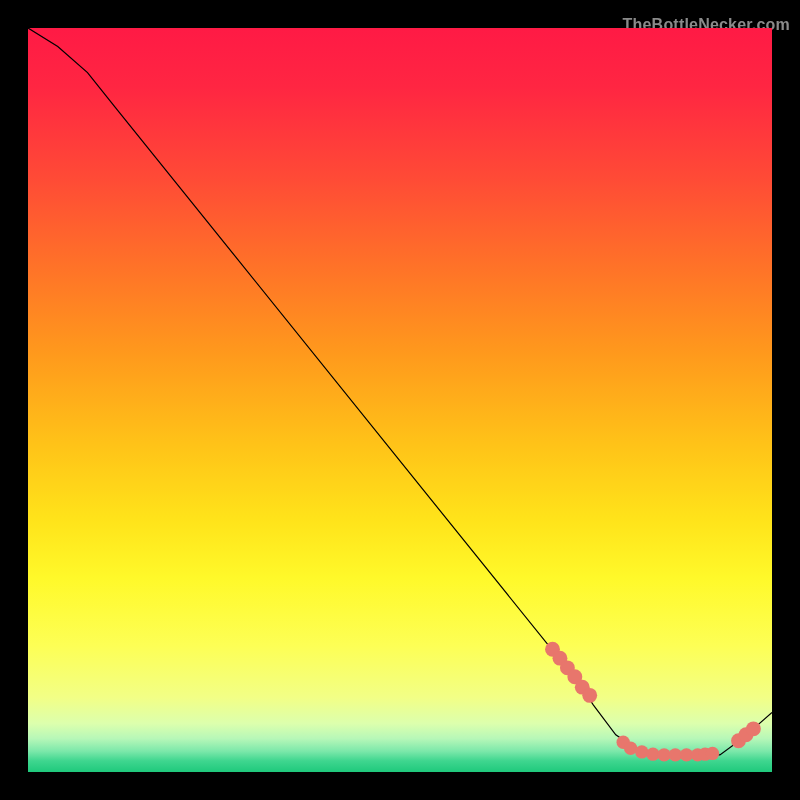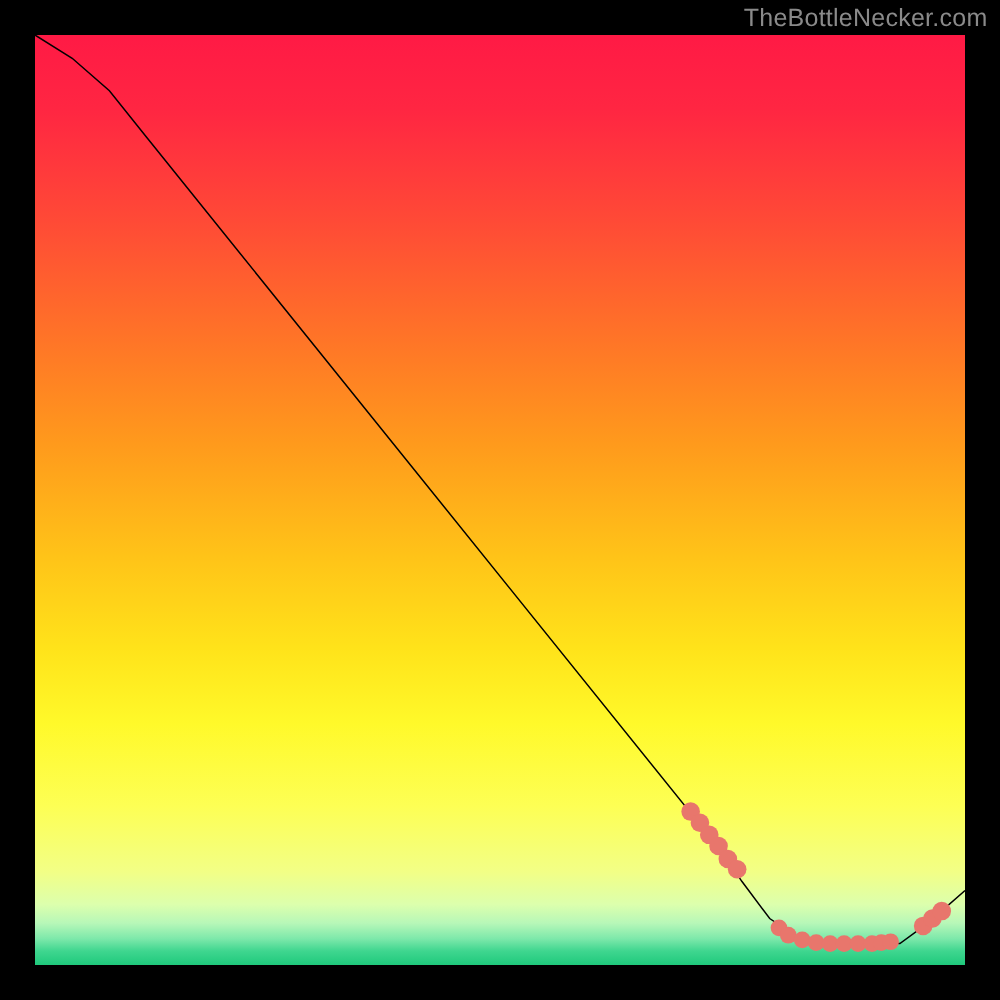--- a/index.html
+++ b/index.html
@@ -1,24 +1,24 @@
 <!DOCTYPE html>
 <html><head>
 <meta charset="utf-8">
 <style>
   * { margin: 0; padding: 0; box-sizing: border-box; }
   html, body { width: 800px; height: 800px; background: #000; overflow: hidden; }
   .wrap { position: relative; width: 800px; height: 800px; background: #000; }
   .attribution {
     position: absolute;
-    top: 4px; right: 10px;
+    top: 16px; right: 10px;
     font-family: Arial, sans-serif;
-    font-size: 20px;
+    font-size: 16px;
     color: #8a8a8a;
-    font-weight: 400;
+    font-weight: 700;
     letter-spacing: 0.2px;
   }
   .plot { position: absolute; left: 28px; top: 28px; width: 744px; height: 744px; }
   .plot svg { display: block; width: 100%; height: 100%; }
 </style>
 </head>
 <body>
 <div class="wrap">
 
   <div class="attribution">TheBottleNecker.com</div>

